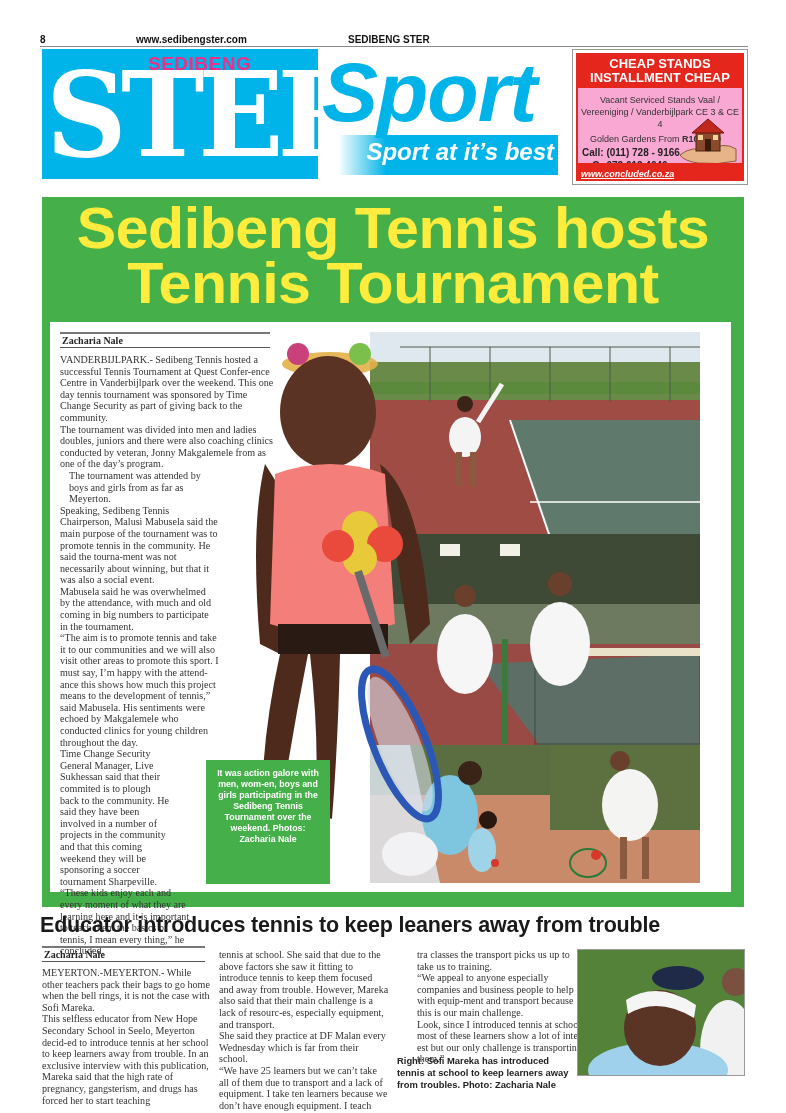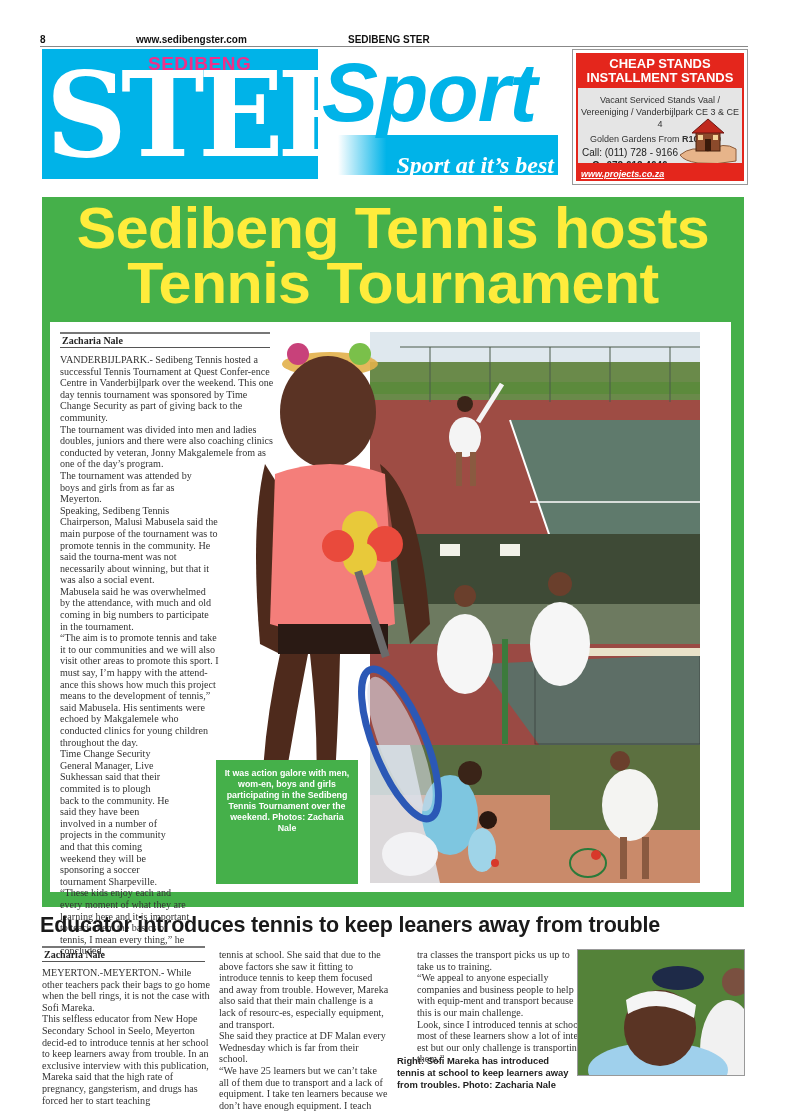--- a/index.html
+++ b/index.html
@@ -14,33 +14,33 @@
   
   .ster-logo { position: absolute; left: 42px; top: 49px; width: 276px; height: 130px; background: #00b3e8; overflow: hidden; }
   .ster-sedibeng { position: absolute; left: 106px; top: 4px; font-family: "Liberation Sans", sans-serif; font-weight: bold;
                    font-size: 19px; color: #ee2f8a; letter-spacing: 0.5px; }
   .ster-word { position: absolute; left: 4px; top: 6px; font-family: "DejaVu Serif", serif; font-weight: bold; color: #fff;
                font-size: 112px; line-height: 120px; letter-spacing: -6px; transform: scaleY(1.05); }
   .sport-word { position: absolute; left: 322px; top: 44px; font-family: "Liberation Sans", sans-serif; font-weight: bold;
                 font-style: italic; font-size: 84px; color: #00b3e8; letter-spacing: -1px; line-height: 96px; }
   .sport-tag { position: absolute; left: 338px; top: 135px; width: 220px; height: 40px;
                background: linear-gradient(90deg, rgba(0,179,232,0) 0%, #00b3e8 22%, #00b3e8 100%); }
-  .sport-tag span { position: absolute; right: 4px; top: 17px; font-family: Liberation Serif, serif; font-weight: bold;
+  .sport-tag span { position: absolute; right: 4px; top: 3px; font-family: Liberation Sans, sans-serif; font-weight: bold;
                     font-style: italic; font-size: 24px; color: #fff; white-space: nowrap; }
 
   
   .ad { position: absolute; left: 572px; top: 49px; width: 176px; height: 136px; border: 1px solid #999; background: #fff; padding: 3px; }
-  .ad-inner { position: relative; width: 100%; height: 100%; border: 2px solid #e4261c; background: #e5e5e5; overflow: hidden; }
+  .ad-inner { position: relative; width: 100%; height: 100%; border: 2px solid #e4261c; background: #f9a8d4; overflow: hidden; }
   .ad-head { background: #e4261c; color: #fff; text-align: center; font-family: "Liberation Sans", sans-serif; font-weight: bold;
              font-size: 13px; line-height: 14px; padding: 2px 0 3px; }
   .ad-line { font-family: "Liberation Sans", sans-serif; font-size: 9px; color: #333; text-align: center; line-height: 12px; }
   .ad-line.l1 { margin-top: 6px; }
   .ad-price { font-family: "Liberation Sans", sans-serif; font-size: 9px; color: #333; padding-left: 12px; margin-top: 4px; }
   .ad-price b { font-weight: bold; }
-  .ad-call { font-family: "Liberation Sans", sans-serif; font-weight: normal; font-size: 10px; color: #222; padding-left: 4px; margin-top: 3px; }
+  .ad-call { font-family: "Liberation Sans", sans-serif; font-weight: bold; font-size: 10px; color: #222; padding-left: 4px; margin-top: 3px; }
   .ad-or { font-family: "Liberation Sans", sans-serif; font-weight: bold; font-size: 10px; color: #222; padding-left: 14px; margin-top: 2px; }
   .ad-url { position: absolute; left: 0; bottom: 0; width: 100%; height: 16px; background: #e4261c; }
   .ad-url span { font-family: "Liberation Sans", sans-serif; font-weight: bold; font-style: italic; font-size: 9px; color: #fff;
                  padding-left: 3px; line-height: 16px; text-decoration: underline; }
   .ad-house { position: absolute; right: 4px; bottom: 14px; width: 60px; height: 54px; }
 
   
   .feature { position: absolute; left: 42px; top: 197px; width: 702px; height: 710px; background: #45b04a; }
   .headline { position: absolute; left: 0; top: 3px; width: 100%; text-align: center; font-family: "Liberation Sans", sans-serif;
               font-weight: bold; color: #ffec3c; font-size: 58px; line-height: 55px; letter-spacing: -0.5px; transform: scaleX(1.02); }
@@ -77,40 +77,40 @@
 </div>
 <div class="sport-word">Sport</div>
 <div class="sport-tag">
   <span>Sport at it’s best</span>
 </div>
 
 <div class="ad">
   <div class="ad-inner">
     <div class="ad-head">
       <div>CHEAP STANDS</div>
-      <div>INSTALLMENT STANDS</div>
+      <div>INSTALLMENT CHEAP</div>
     </div>
     <div class="ad-line l1">Vacant Serviced Stands Vaal /</div>
     <div class="ad-line">Vereeniging / Vanderbijlpark CE 3 &amp; CE 4</div>
     <div class="ad-price">
       <span>Golden Gardens From</span>
       <b>R100 000</b>
     </div>
     <div class="ad-call">Call: (011) 728 - 9166</div>
     <div class="ad-or">Or 072 612 4646</div>
     <svg class="ad-house" viewBox="0 0 60 54">
       <path d="M2 44 Q14 34 30 40 Q46 30 58 38 L58 50 Q40 54 20 52 Q6 50 2 44Z" fill="#e7b48a" stroke="#8a5a3a" stroke-width="1"></path>
       <rect x="18" y="20" width="24" height="20" fill="#8b4a2b" stroke="#4a2410" stroke-width="1"></rect>
       <polygon points="14,22 30,8 46,22" fill="#c0281c" stroke="#6b1410" stroke-width="1"></polygon>
       <rect x="27" y="28" width="6" height="12" fill="#3a1a0a"></rect>
       <rect x="20" y="24" width="5" height="5" fill="#f3d39a"></rect>
       <rect x="35" y="24" width="5" height="5" fill="#f3d39a"></rect>
     </svg>
     <div class="ad-url">
-      <span>www.projects.co.za</span>
+      <span>www.concluded.co.za</span>
     </div>
   </div>
 </div>
 
 <div class="feature">
   <div class="headline">
     <div>Sedibeng Tennis hosts</div>
     <div>Tennis Tournament</div>
   </div>
 
@@ -208,29 +208,29 @@
           <ellipse cx="180" cy="420" rx="26" ry="80" fill="none" stroke="#2b58b6" stroke-width="7"></ellipse>
           <ellipse cx="180" cy="420" rx="20" ry="72" fill="#d8dee8" opacity="0.6"></ellipse>
         </g>
         <rect x="148" y="245" width="8" height="90" fill="#6a6a6a" transform="rotate(-18 152 290)"></rect>
       </svg>
     </div>
 
     <div class="col-text" style="left:10px; top:32px; width:215px;">
       <p>VANDERBIJLPARK.- Sedibeng Tennis hosted a successful Tennis Tournament at Quest Confer-ence Centre in Vanderbijlpark over the weekend. This one day tennis tournament was sponsored by Time Change Security as part of giving back to the community.</p>
       <p>The tournament was divided into men and ladies doubles, juniors and there were also coaching clinics conducted by veteran, Jonny Makgalemele from as one of the day’s program.</p>
-      <p style="width:150px;">The tournament was attended by boys and girls from as far as Meyerton.</p>
+      <p style="width:150px;margin-left:9px;">The tournament was attended by boys and girls from as far as Meyerton.</p>
       <p style="width:160px;">Speaking, Sedibeng Tennis Chairperson, Malusi Mabusela said the main purpose of the tournament was to promote tennis in the community. He said the tourna-ment was not necessarily about winning, but that it was also a social event.</p>
       <p style="width:155px;">Mabusela said he was overwhelmed by the attendance, with much and old coming in big numbers to participate in the tournament.</p>
       <p style="width:160px;">“The aim is to promote tennis and take it to our communities and we will also visit other areas to promote this sport. I must say, I’m happy with the attend-ance this shows how much this project means to the development of tennis,” said Mabusela. His sentiments were echoed by Makgalemele who conducted clinics for young children throughout the day.</p>
       <p style="width:110px;">Time Change Security General Manager, Live Sukhessan said that their commited is to plough back to the community. He said they have been involved in a number of projects in the community and that this coming weekend they will be sponsoring a soccer tournament Sharpeville.</p>
       <p style="width:130px;">“These kids enjoy each and every moment of what they are learning here and it is important to teach them the basics of tennis, I mean every thing,” he concluded.</p>
     </div>
 
-    <div class="caption-box" style="left:166px; top:438px; width:142px; height:124px;">It was action galore with men, wom-en, boys and girls participating in the Sedibeng Tennis Tournament over the weekend. Photos: Zacharia Nale</div>
+    <div class="caption-box" style="left:156px; top:438px; width:124px; height:124px;">It was action galore with men, wom-en, boys and girls participating in the Sedibeng Tennis Tournament over the weekend. Photos: Zacharia Nale</div>
   </div>
 </div>
 
 <div class="head2">Educator introduces tennis to keep leaners away from trouble</div>
 
 <div class="byline" style="left:42px; top:946px; width:163px;">Zacharia Nale</div>
 
 <div class="col-text" style="left:42px; top:967px; width:170px; white-space:pre-line;">MEYERTON.-MEYERTON.- While other teachers pack their bags to go home when the bell rings, it is not the case with Sofi Mareka.
 This selfless educator from New Hope Secondary School in Seelo, Meyerton decid-ed to introduce tennis at her school to keep learners away from trouble. In an exclusive interview with this publication, Mareka said that the high rate of pregnancy, gangsterism, and drugs has forced her to start teaching</div>
 <div class="col-text" style="left:219px; top:949px; width:170px; white-space:pre-line;">tennis at school. She said that due to the above factors she saw it fitting to introduce tennis to keep them focused and away from trouble. However, Mareka also said that their main challenge is a lack of resourc-es, especially equipment, and transport.

